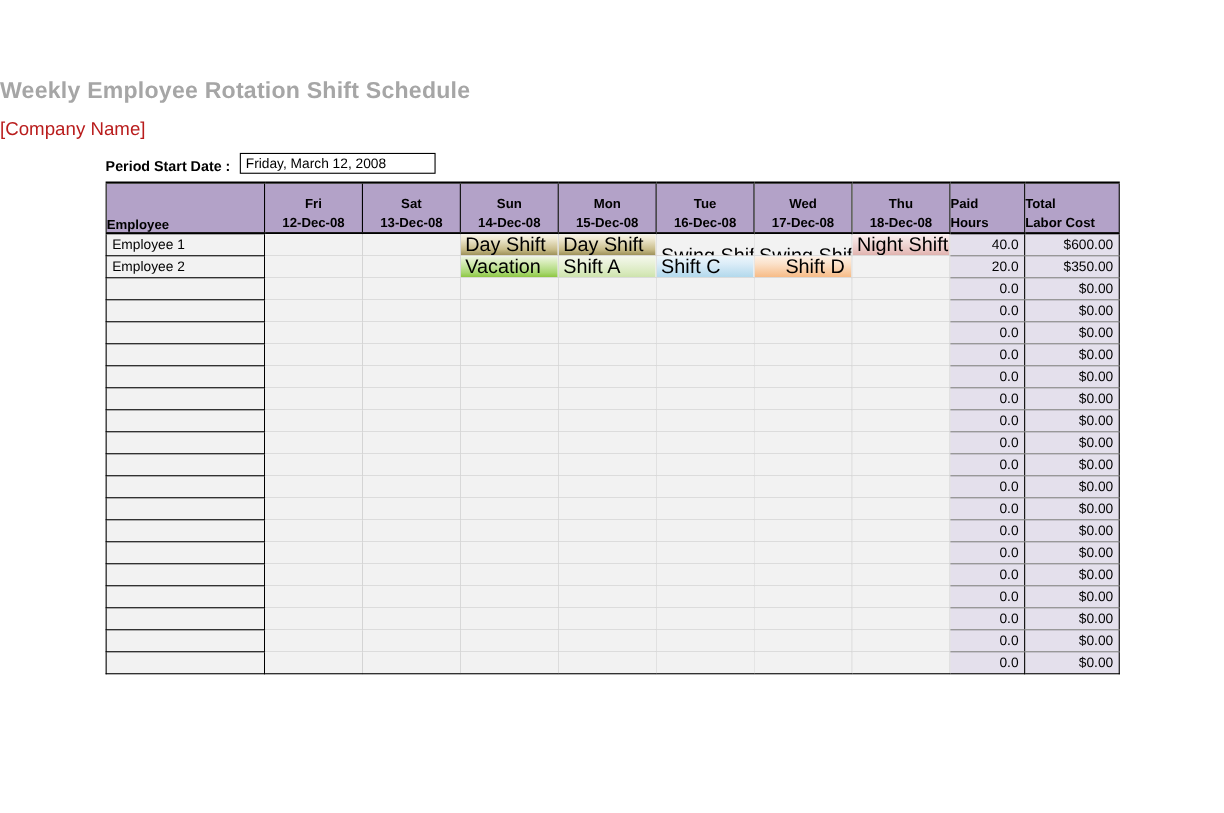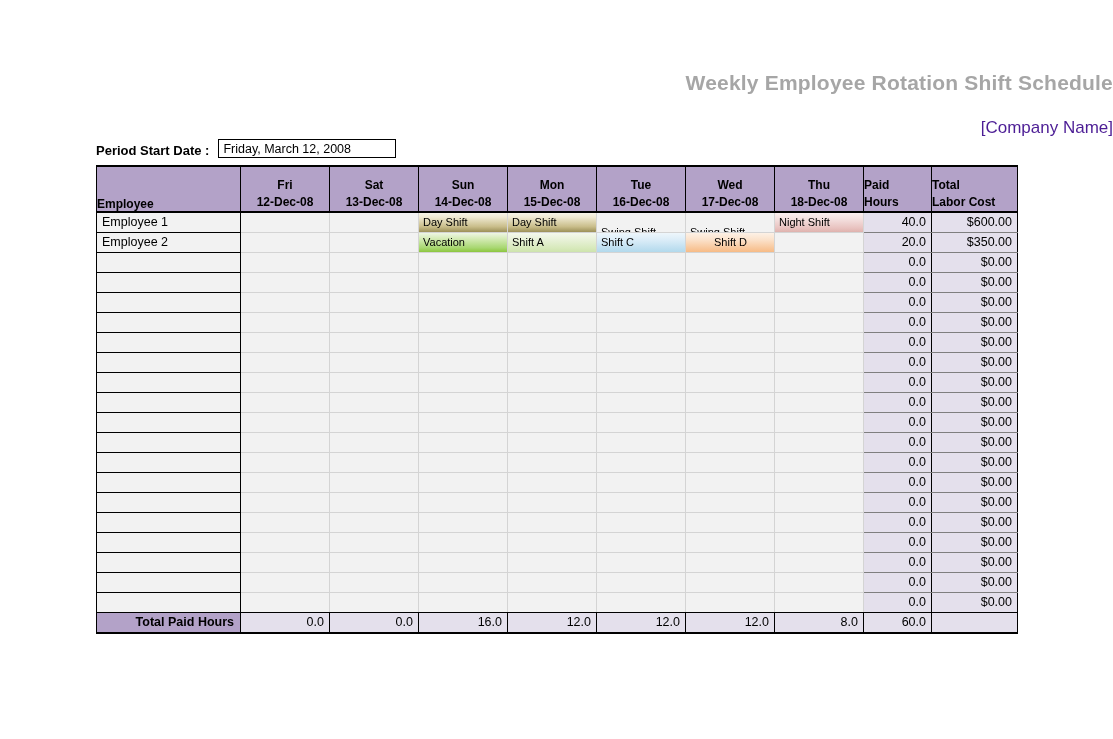--- a/index.html
+++ b/index.html
@@ -15,34 +15,34 @@
     position: relative;
     overflow: hidden;
   }
 
   
   .title-block {
     position: absolute;
     left: 0;
     top: 70px;
     width: 1113px;
-    text-align: right;
+    text-align: left;
   }
   .main-title {
     font-size: 21px;
     font-weight: bold;
     color: #a6a6a6;
     letter-spacing: 0.2px;
     line-height: 26px;
   }
   .sub-title {
     font-size: 17px;
-    color: #4c1d95;
+    color: #b91c1c;
     line-height: 24px;
-    margin-top: 20px;
+    margin-top: 10px;
   }
 
   
   .period-row {
     position: absolute;
     left: 96px;
     top: 138px;
     display: flex;
     align-items: flex-end;
     height: 20px;
@@ -157,21 +157,21 @@
   tbody tr:last-child td.num { border-bottom: 1px solid #000; }
   tbody tr:last-child td.day { border-bottom: 1px solid #000; }
 
   
   .chip {
     position: absolute;
     left: 0; top: 0; right: 0; bottom: 0;
     padding-left: 4px;
     display: flex;
     align-items: center;
-    font-size: 11px;
+    font-size: 18px;
     color: #000;
   }
   .fill-day     { background: linear-gradient(to bottom, #f7f4e8 0%, #efe9d2 22%, #c9bd8a 72%, #9c9058 100%); }
   .fill-swing   { background: linear-gradient(to bottom, #e9f1fa 0%, #bcd6ef 30%, #7aaede 75%, #5e9bd4 100%); margin-top: 19px; }
   .fill-night   { background: linear-gradient(to bottom, #fbf0f0 0%, #f3dedd 35%, #e8c2bf 80%, #dfb2ae 100%); }
   .fill-vacation{ background: linear-gradient(to bottom, #eef6e3 0%, #d5ebb6 30%, #a8d771 78%, #8cc63f 100%); }
   .fill-shifta  { background: linear-gradient(to bottom, #f4f8ec 0%, #e8f1d8 35%, #d7e9bb 80%, #cde3ac 100%); }
   .fill-shiftc  { background: linear-gradient(to bottom, #eef6fb 0%, #dcedf8 35%, #bfdff0 80%, #b2d9ec 100%); }
   .fill-shiftd  { background: linear-gradient(to bottom, #fdf1e6 0%, #fbe2cb 35%, #f8c79b 80%, #f7bb86 100%); padding-left: 28px; }
 
@@ -535,26 +535,14 @@
         <td class="day"></td>
         <td class="day"></td>
         <td class="day"></td>
         <td class="day"></td>
         <td class="num">0.0</td>
         <td class="num">$0.00</td>
       </tr>
     </tbody>
 
   <tfoot id="tfoot">
-      <tr>
-        <td class="tot-label">Total Paid Hours</td>
-        <td class="tot-num firstnum">0.0</td>
-        <td class="tot-num">0.0</td>
-        <td class="tot-num">16.0</td>
-        <td class="tot-num">12.0</td>
-        <td class="tot-num">12.0</td>
-        <td class="tot-num">12.0</td>
-        <td class="tot-num">8.0</td>
-        <td class="tot-num">60.0</td>
-        <td class="tot-blank"></td>
-      </tr>
     </tfoot>
 </table>
 
 </body></html>

